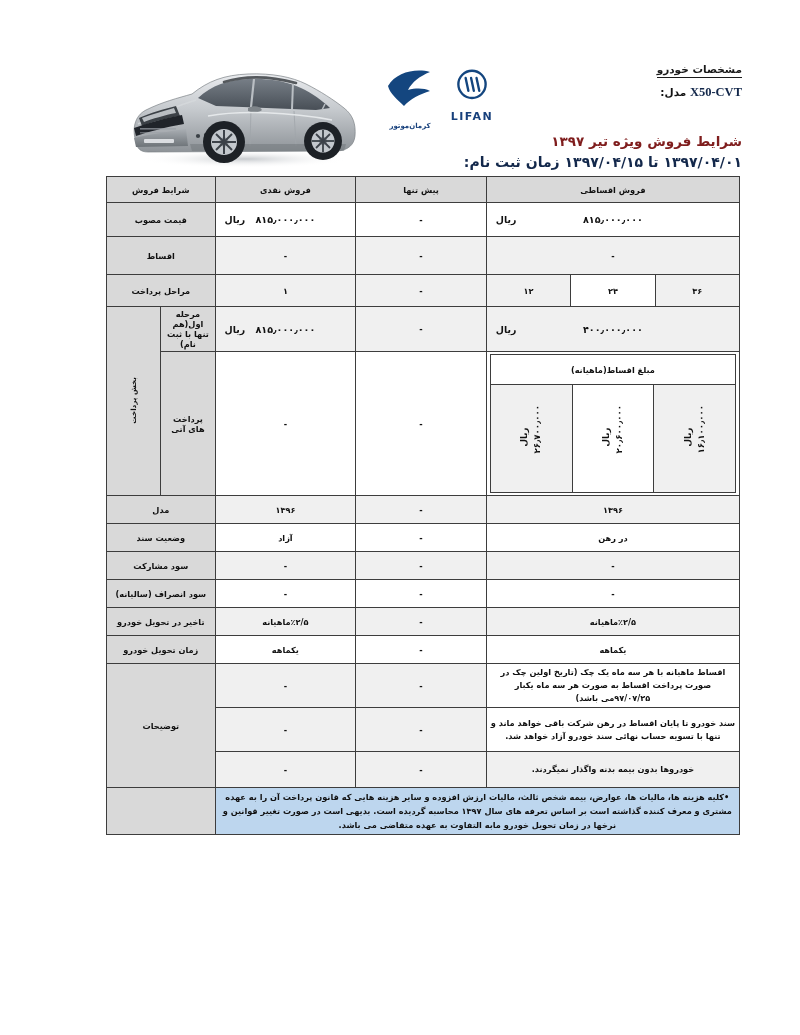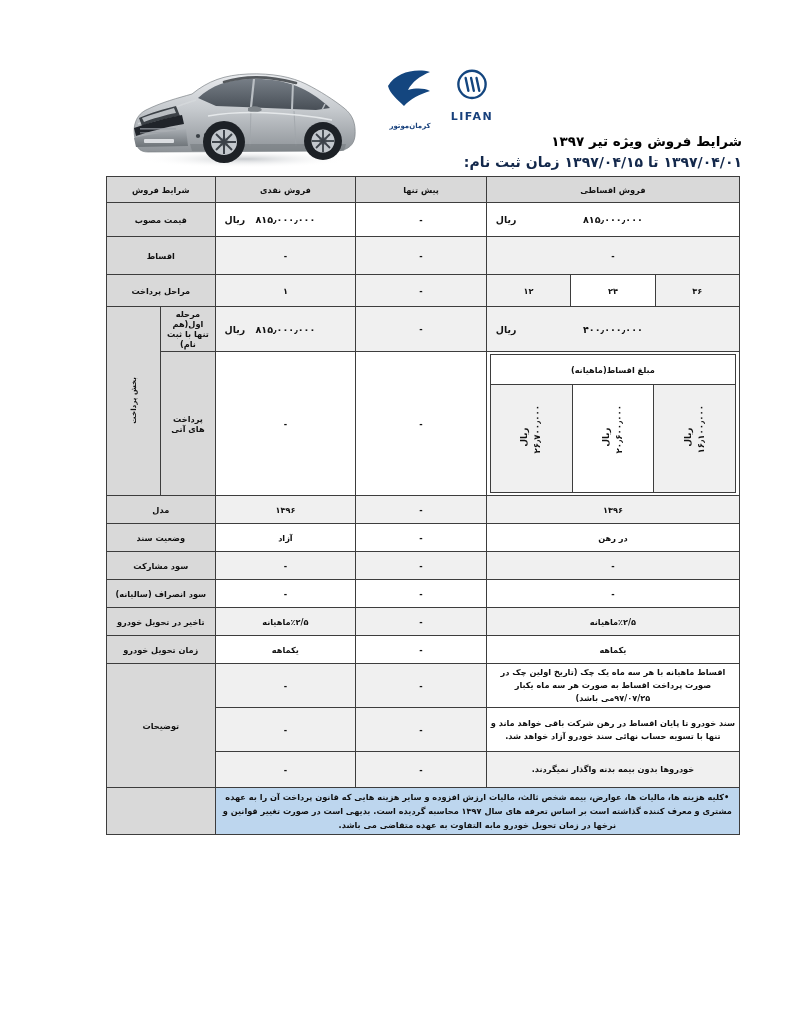--- a/index.html
+++ b/index.html
@@ -56,21 +56,21 @@
 
   .offer-block {
     position: absolute;
     top: 132px; right: 58px;
     text-align: right;
     direction: rtl;
   }
   .offer-title {
     font-size: 13.5px;
     font-weight: bold;
-    color: #000000;
+    color: #7f1d1d;
     line-height: 18px;
     white-space: nowrap;
   }
   .offer-dates {
     margin-top: 5px;
     font-size: 14px;
     font-weight: bold;
     color: #13284b;
     line-height: 14px;
     white-space: nowrap;
@@ -322,20 +322,27 @@
       </div>
       <div class="logo-lifan">
         <svg viewBox="0 0 56 44" width="56" height="40">
           <circle cx="28" cy="18" r="15" fill="none" stroke="#14467f" stroke-width="2.6"></circle>
           <path d="M21 11 L24 25 M27 11 L30 25 M33 11 L36 25" stroke="#14467f" stroke-width="2.6" stroke-linecap="round"></path>
         </svg>
         <div class="logo-cap" style="font-size:11px;letter-spacing:1.5px;margin-top:-2px;">LIFAN</div>
       </div>
     </div>
 
+    <div class="spec-block">
+      <div class="spec-title">مشخصات خودرو</div>
+      <div class="spec-model">
+        <span class="val">X50-CVT</span>
+        <span class="lbl">مدل:</span>
+      </div>
+    </div>
 
     <div class="offer-block">
       <div class="offer-title">شرایط فروش ویژه تیر ۱۳۹۷</div>
       <div class="offer-dates">
         <span>۱۳۹۷/۰۴/۰۱ تا ۱۳۹۷/۰۴/۱۵</span>
         <span>زمان ثبت نام:</span>
       </div>
     </div>
   </div>
 

